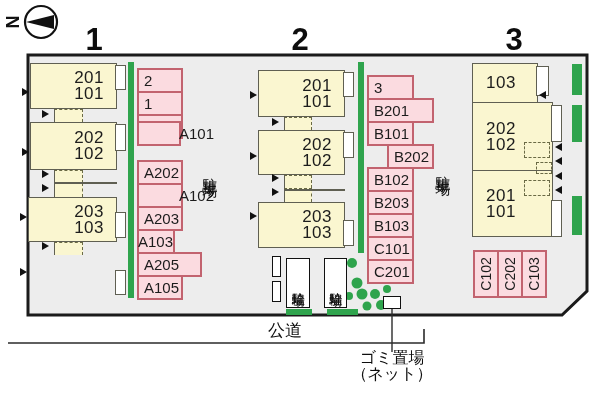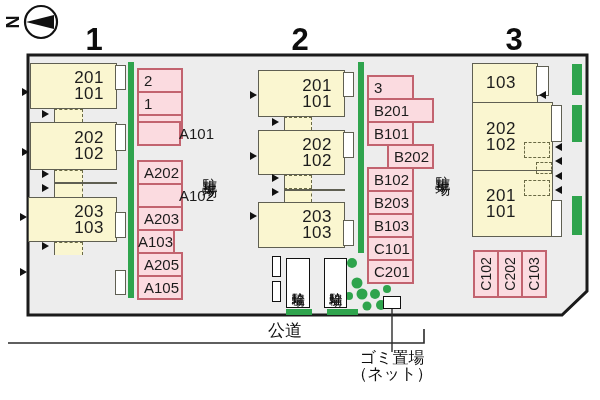--- a/index.html
+++ b/index.html
@@ -128,21 +128,21 @@
     </div>
   <div class="stall" style="left:137px;top:183px;width:46px;height:25px;padding-left:40px;">
       <span>A102</span>
     </div>
   <div class="stall" style="left:137px;top:206px;width:46px;height:25px;">
       <span>A203</span>
     </div>
   <div class="stall" style="left:137px;top:229px;width:38px;height:25px;justify-content:flex-end;">
       <span>A103</span>
     </div>
-  <div class="stall" style="left:137px;top:252px;width:46px;height:25px;">
+  <div class="stall" style="left:137px;top:252px;width:65px;height:25px;">
       <span>A205</span>
     </div>
   <div class="stall" style="left:137px;top:275px;width:46px;height:25px;">
       <span>A105</span>
     </div>
 
   <div class="vtext" style="left:200px;top:165px;">駐車場</div>
   <div class="vtext" style="left:433px;top:163px;">駐車場</div>
 
   <div class="unit u-right" style="left:258px;top:70px;width:87px;height:47px;">

